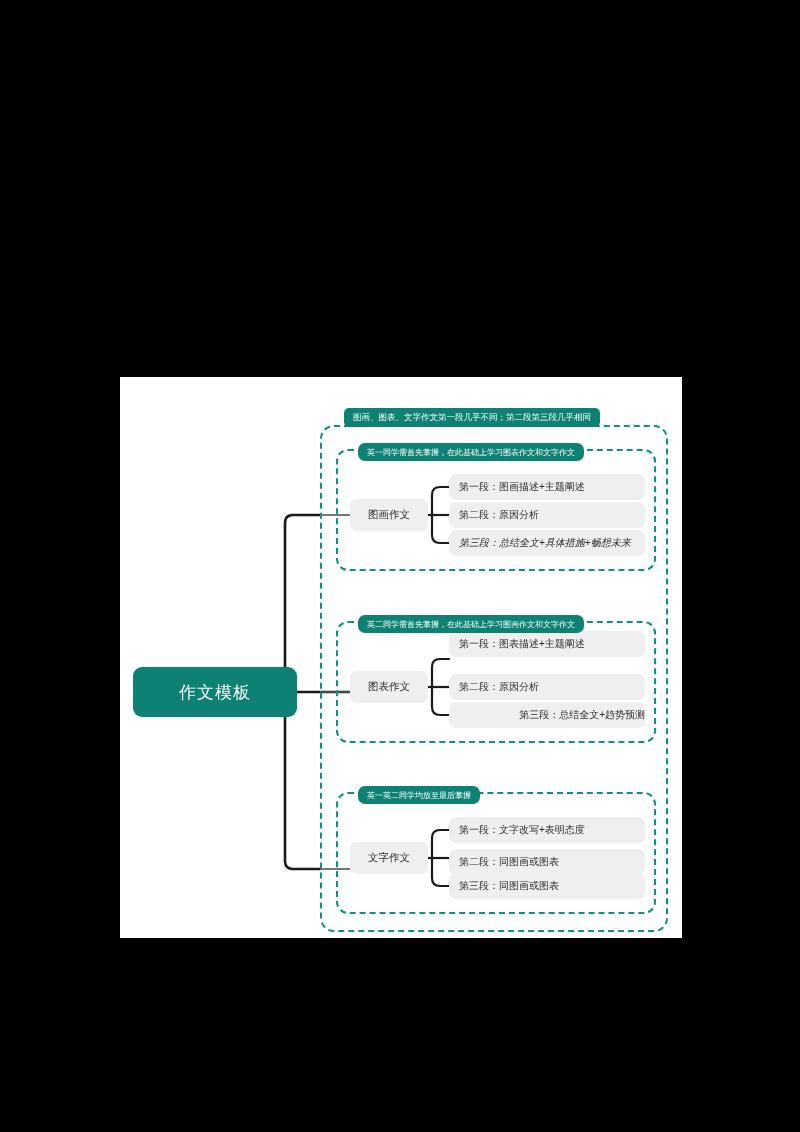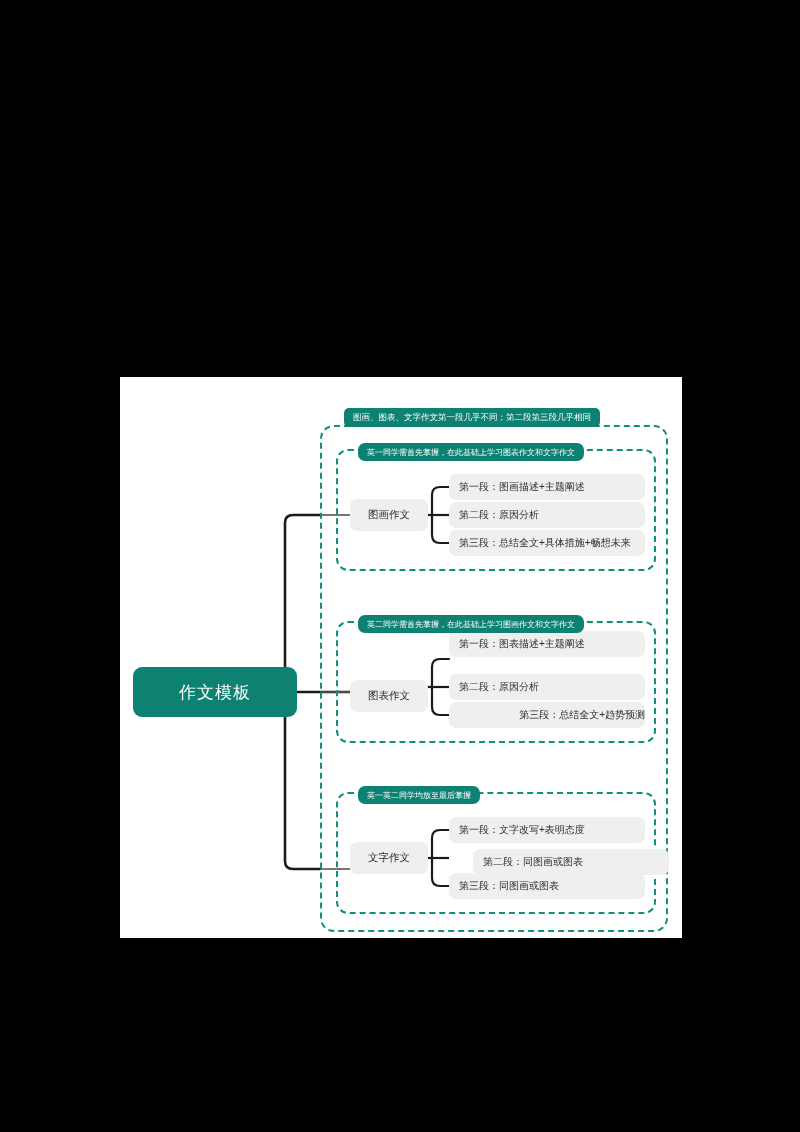--- a/index.html
+++ b/index.html
@@ -97,29 +97,29 @@
   </div>
   <div class="cat-box" style="left:230px;top:122px;">
     <span>图画作文</span>
   </div>
   <div class="row-box" style="top:97px;">
     <span>第一段：图画描述+主题阐述</span>
   </div>
   <div class="row-box" style="top:125px;">
     <span>第二段：原因分析</span>
   </div>
-  <div class="row-box" style="top:153px;">
+  <div class="row-box" style="top:153px;font-style:italic;">
     <span>第三段：总结全文+具体措施+畅想未来</span>
   </div>
 
   <div class="group group-2"></div>
   <div class="group-badge badge-2">
     <span>英二同学需首先掌握，在此基础上学习图画作文和文字作文</span>
   </div>
-  <div class="cat-box" style="left:230px;top:294px;margin-top:9px;">
+  <div class="cat-box" style="left:230px;top:294px;">
     <span>图表作文</span>
   </div>
   <div class="row-box" style="top:254px;">
     <span>第一段：图表描述+主题阐述</span>
   </div>
   <div class="row-box" style="top:297px;">
     <span>第二段：原因分析</span>
   </div>
   <div class="row-box" style="top:325px;justify-content:flex-end;">
     <span>第三段：总结全文+趋势预测</span>
@@ -128,20 +128,20 @@
   <div class="group group-3"></div>
   <div class="group-badge badge-3">
     <span>英一英二同学均放至最后掌握</span>
   </div>
   <div class="cat-box" style="left:230px;top:465px;">
     <span>文字作文</span>
   </div>
   <div class="row-box" style="top:440px;">
     <span>第一段：文字改写+表明态度</span>
   </div>
-  <div class="row-box" style="top:472px;margin-left:24px;">
+  <div class="row-box" style="top:472px;">
     <span>第二段：同图画或图表</span>
   </div>
   <div class="row-box" style="top:496px;">
     <span>第三段：同图画或图表</span>
   </div>
 
 </div>
 
 </body></html>

